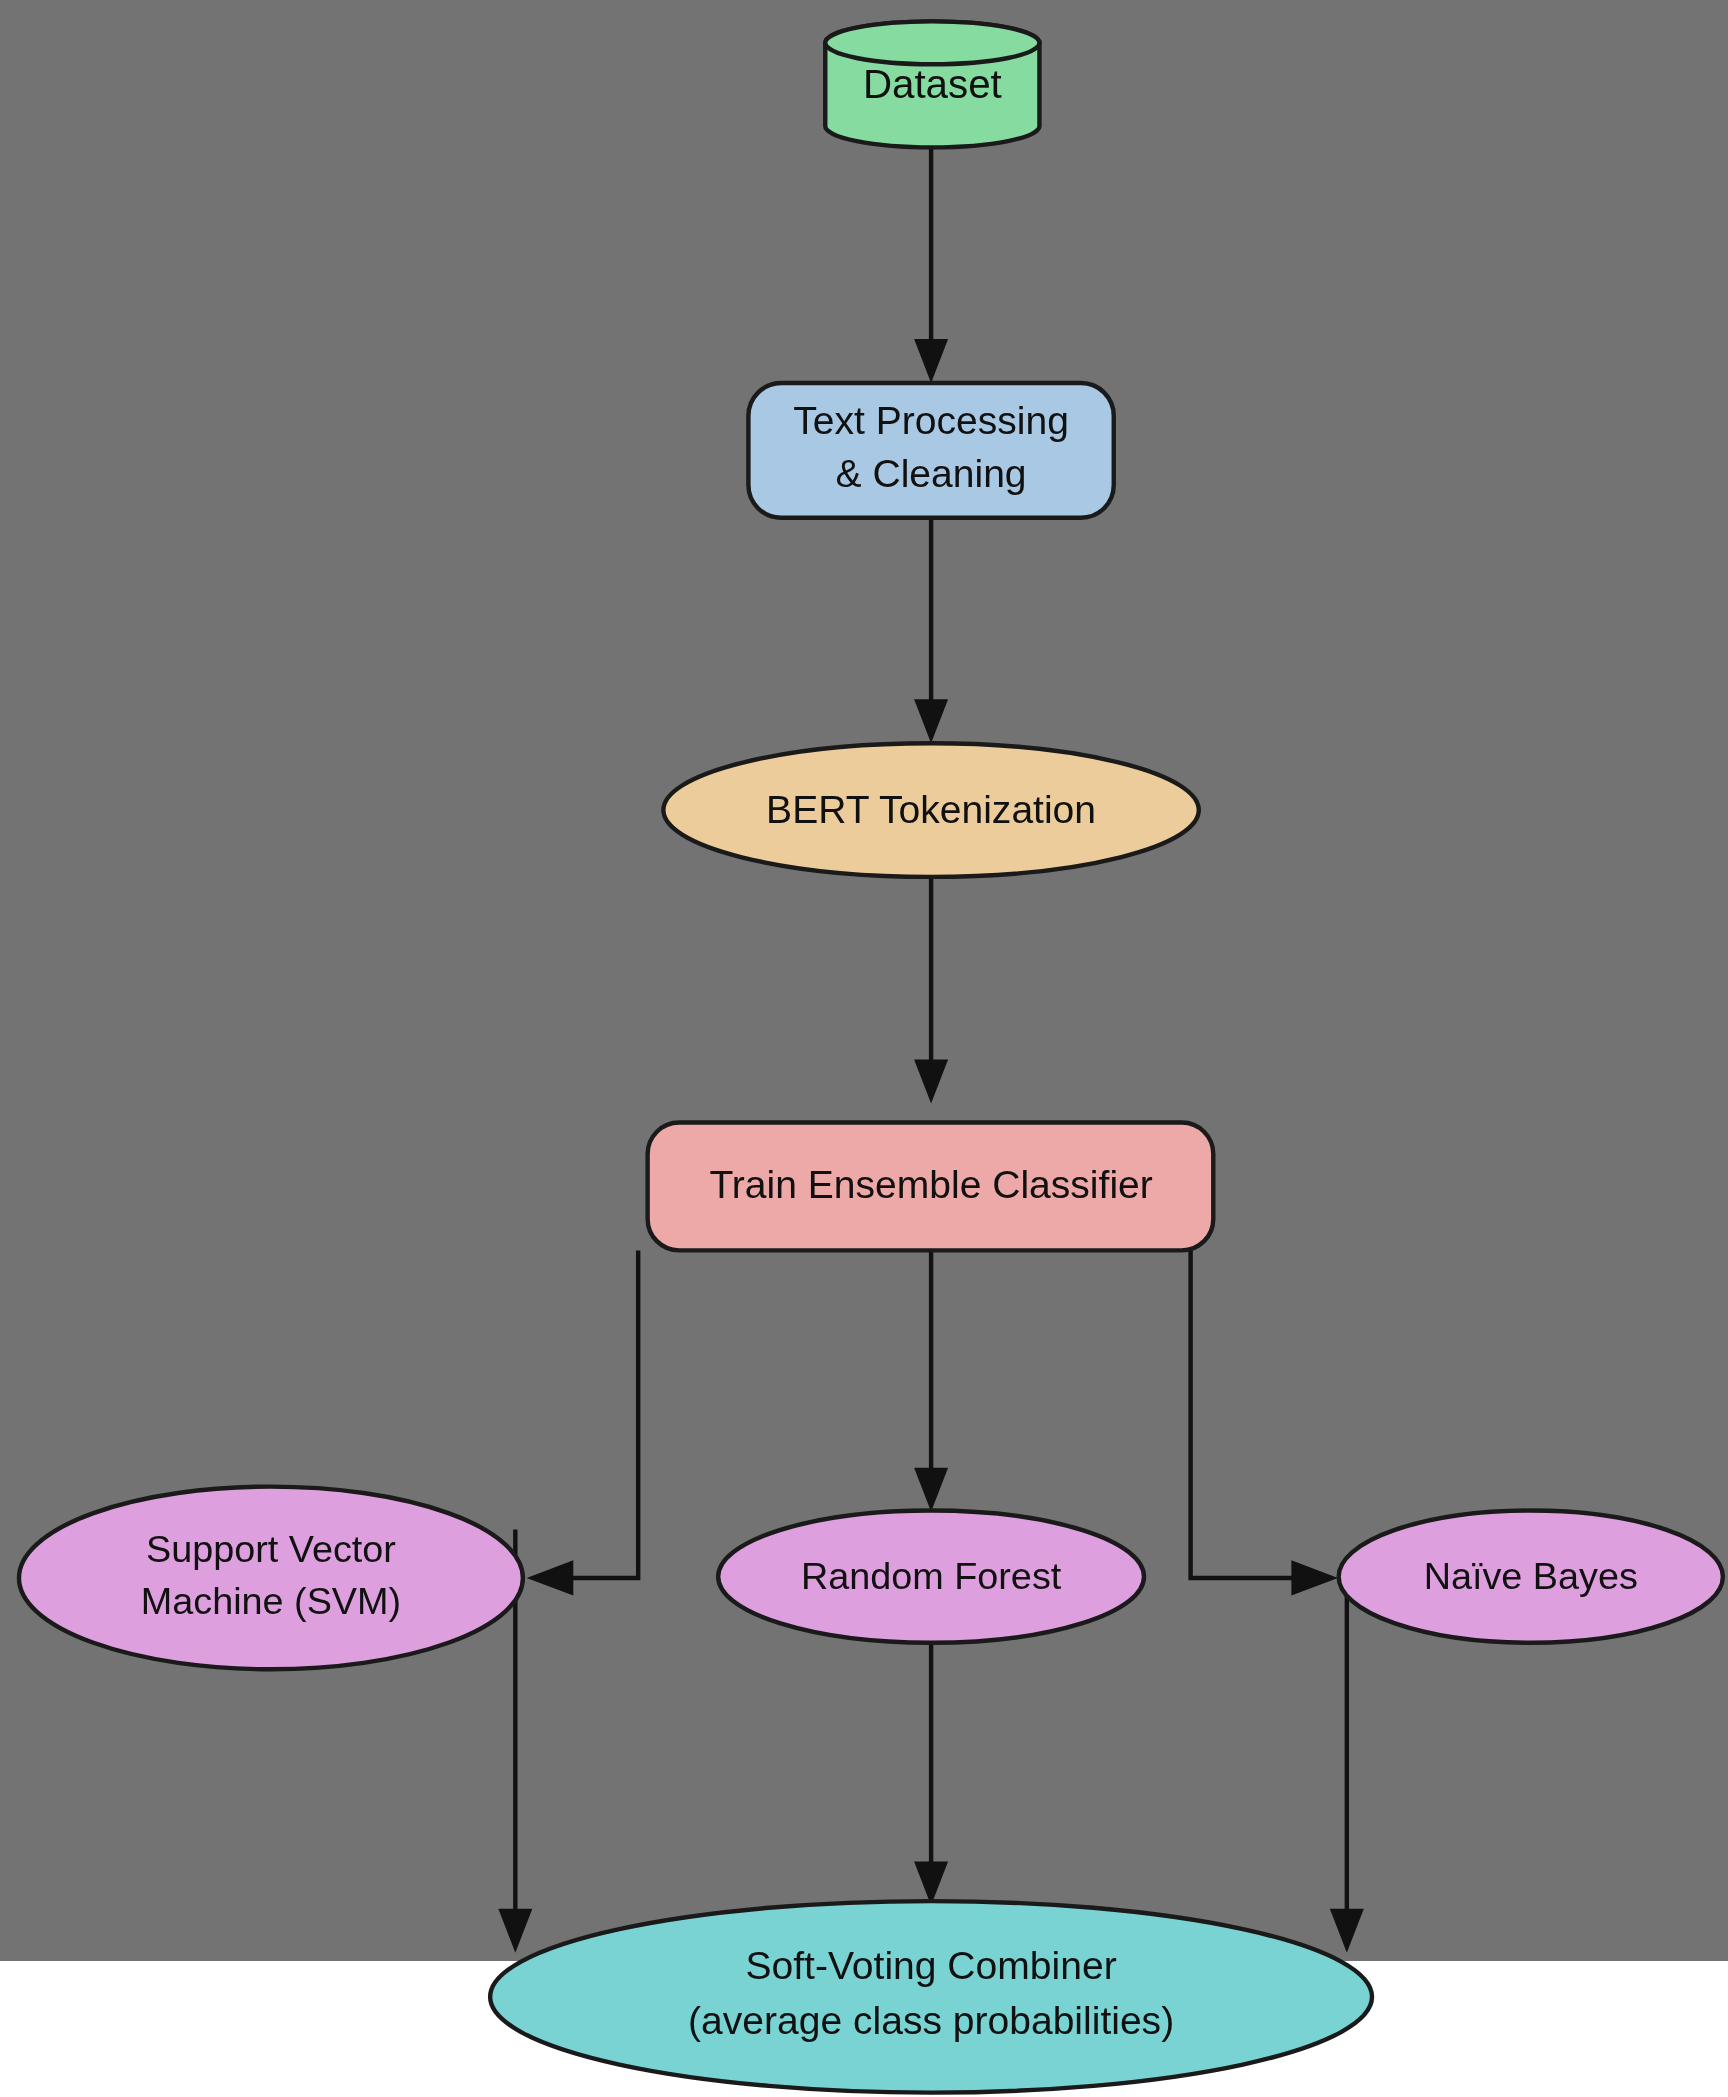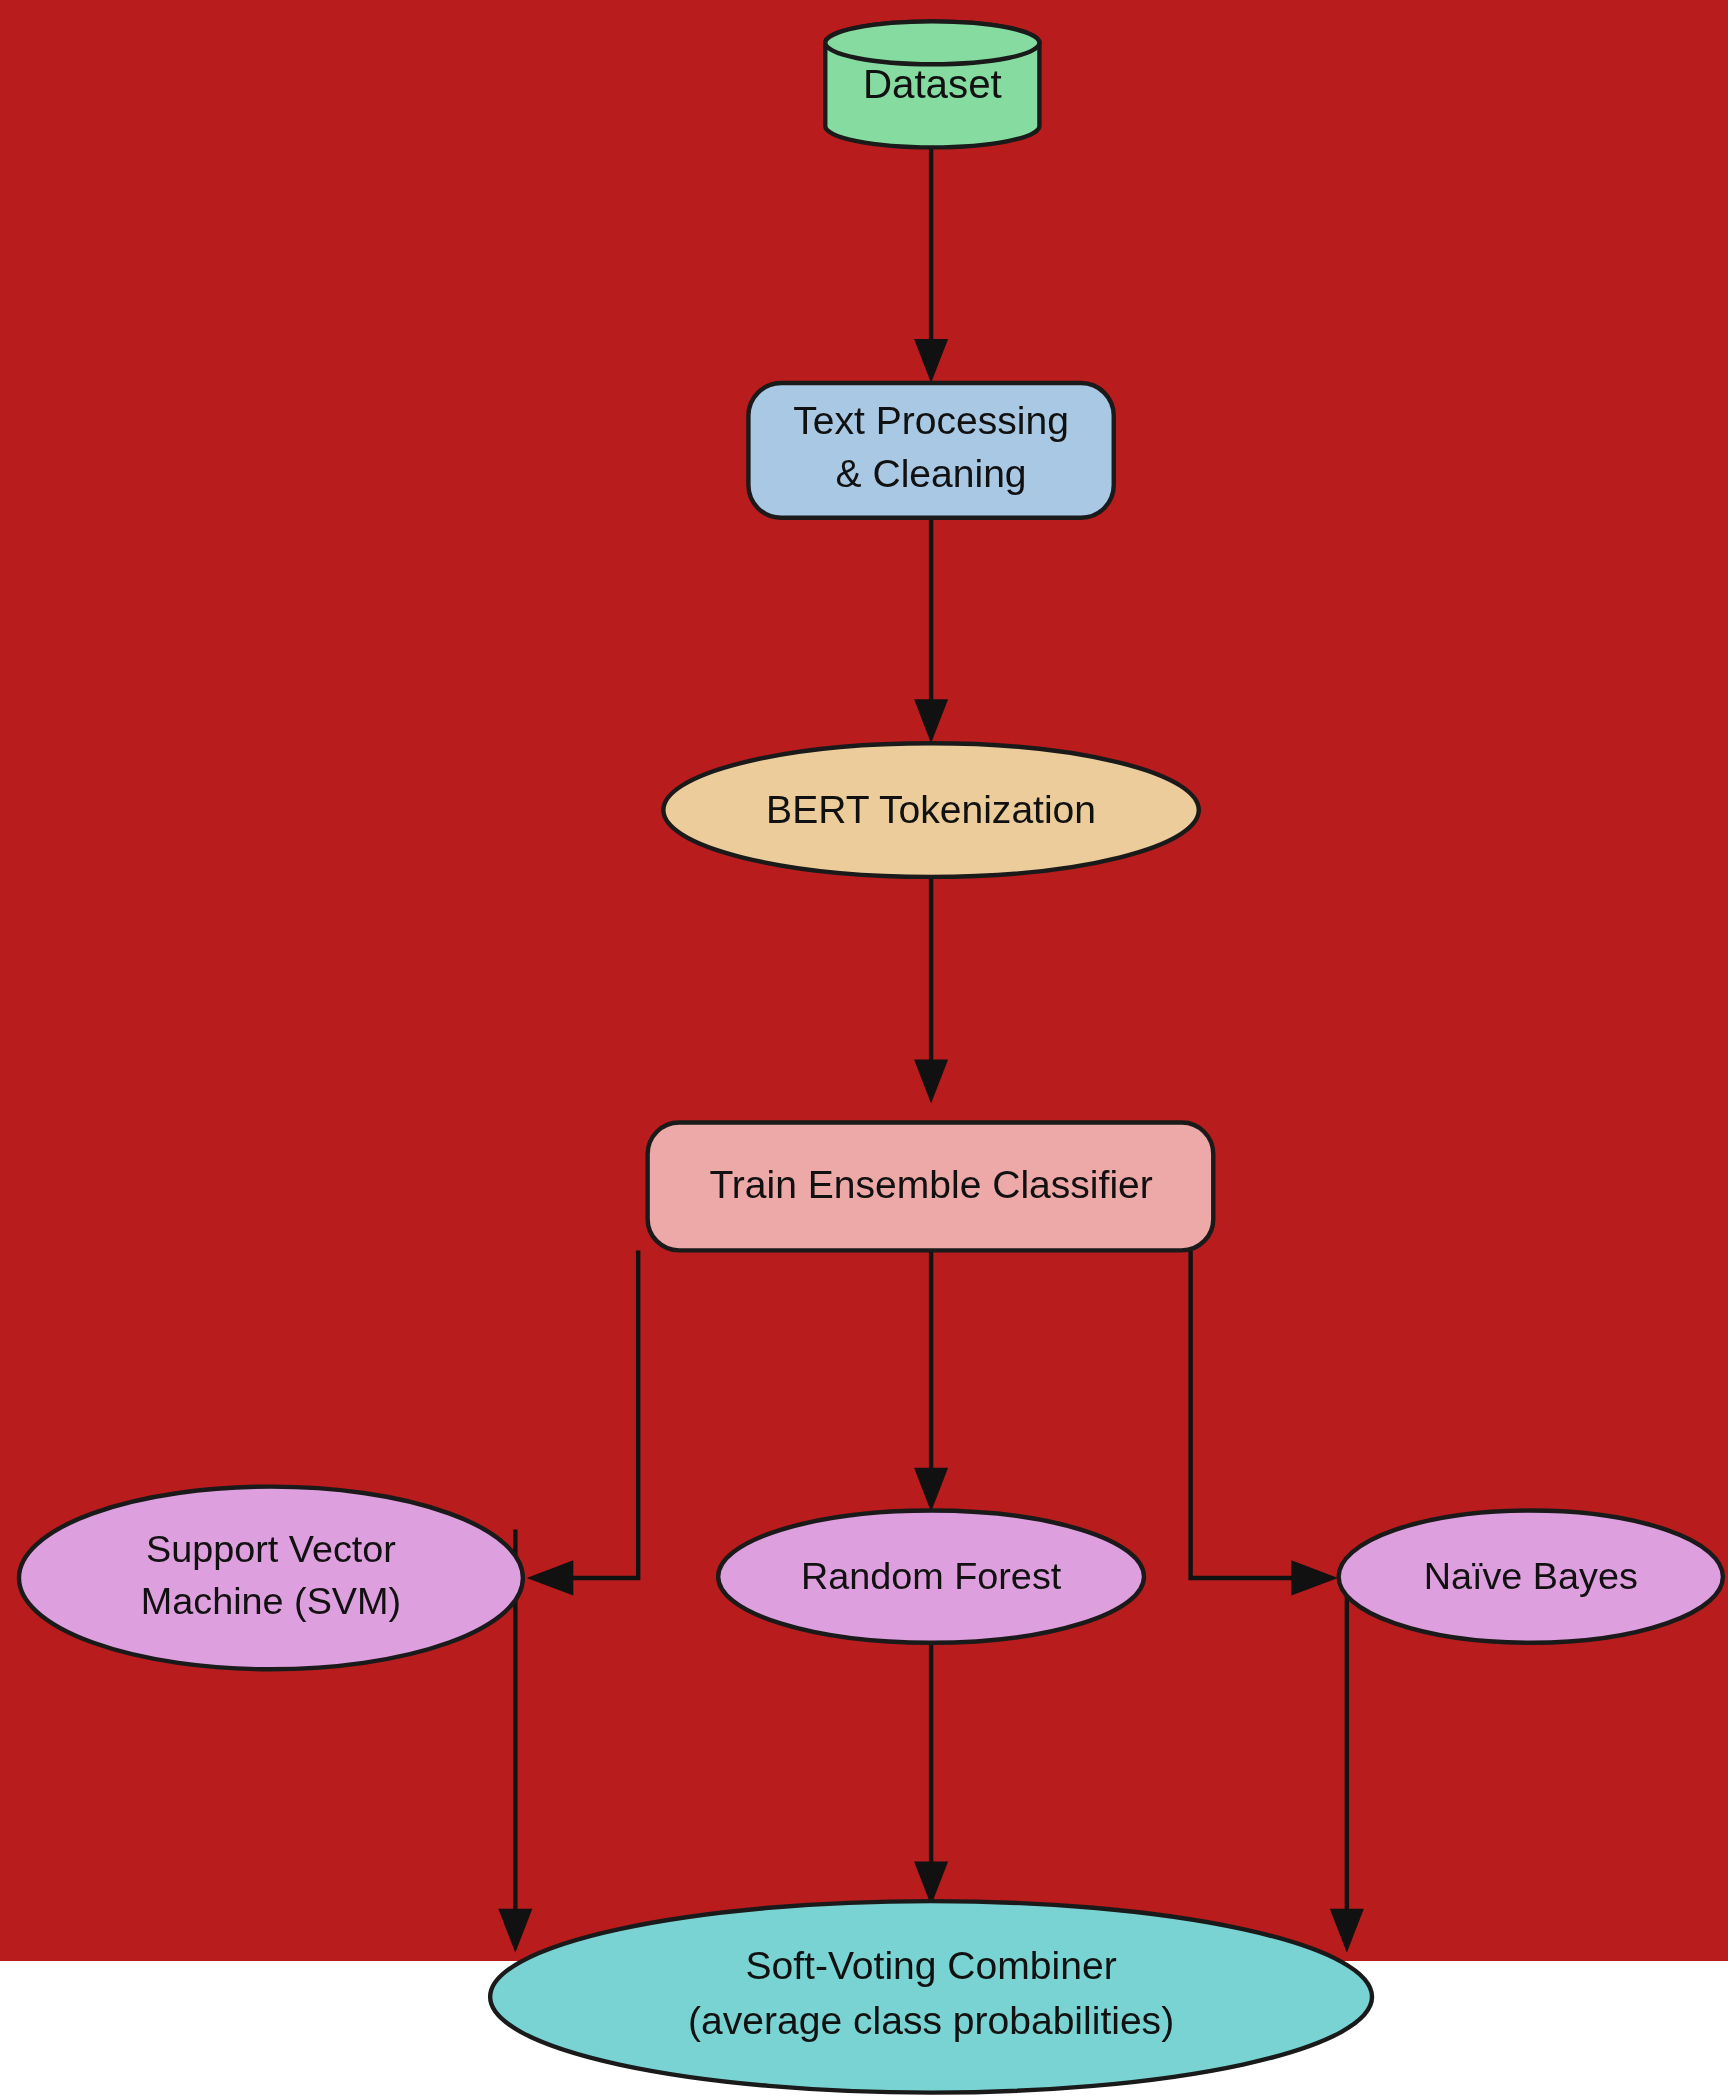--- a/index.html
+++ b/index.html
@@ -10,21 +10,21 @@
   body {
     width: 1728px;
     height: 2097px;
     font-family: "Liberation Sans", sans-serif;
     overflow: hidden;
   }
   #flowchart-root {
     position: relative;
     width: 1728px;
     height: 1961px;
-    background: #b91c1c;
+    background: #737373;
   }
   svg#diagram {
     display: block;
     width: 1728px;
     height: 2097px;
   }
   .node-shape {
     stroke: #1a1a1a;
     stroke-width: 7;
     stroke-linejoin: round;

